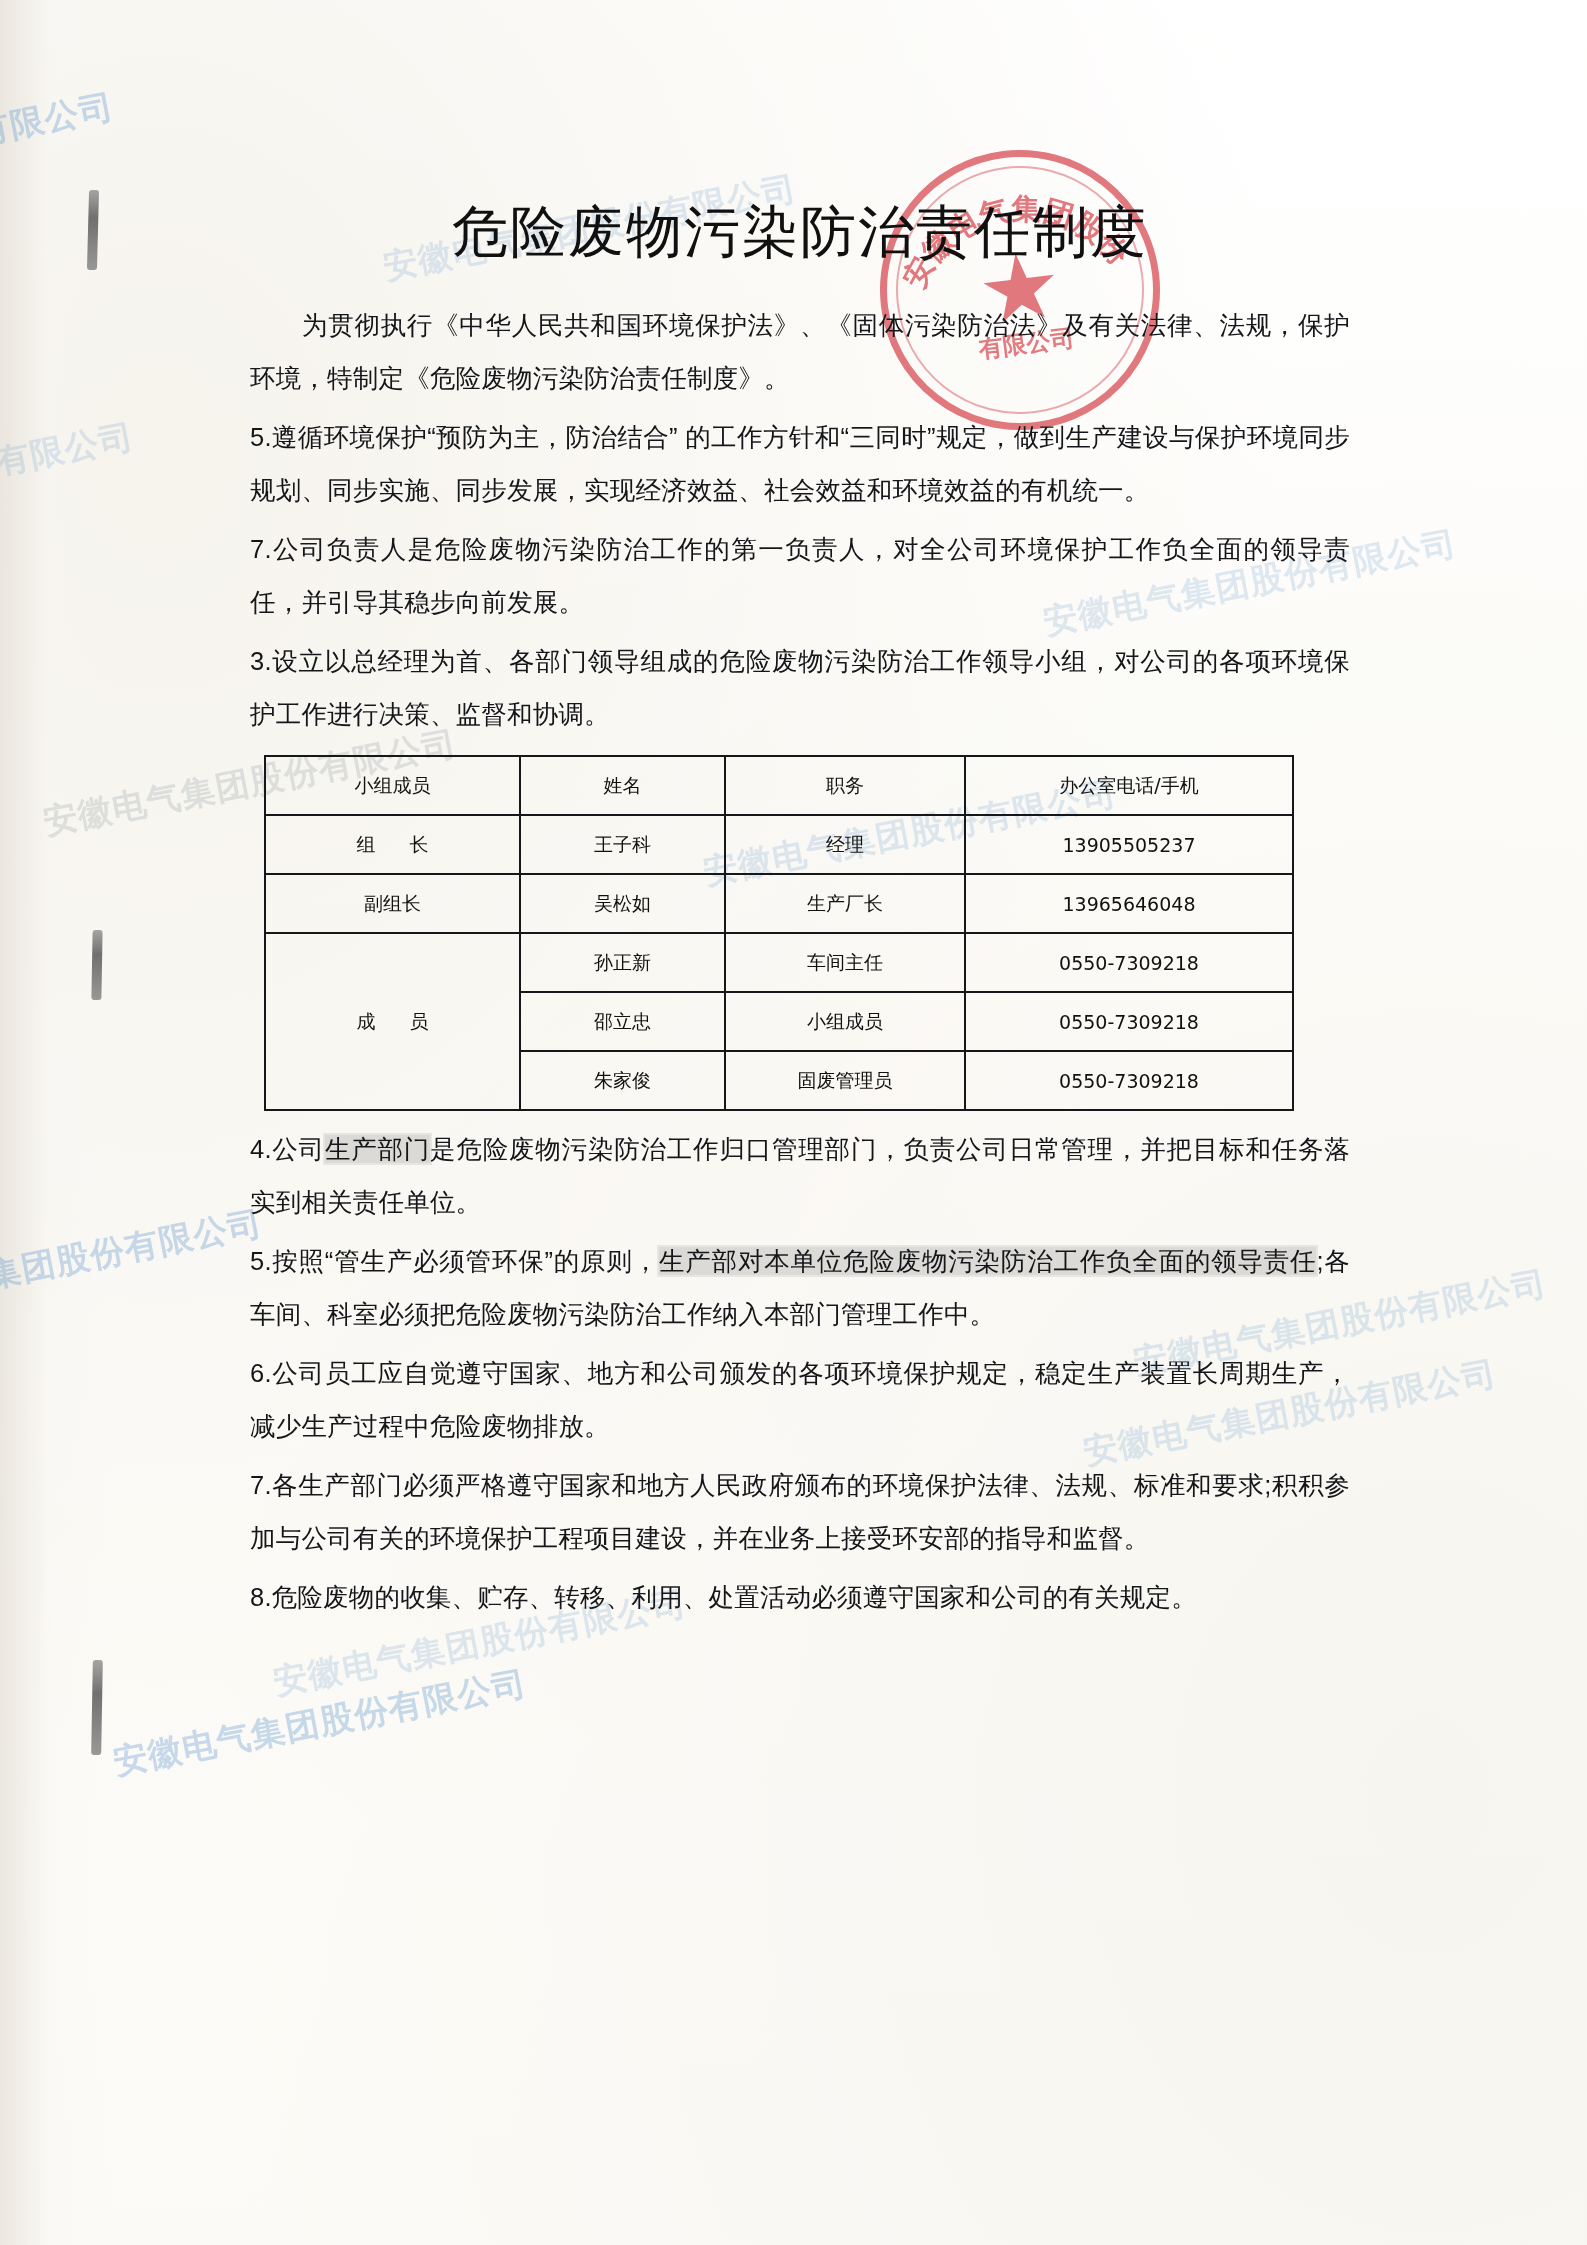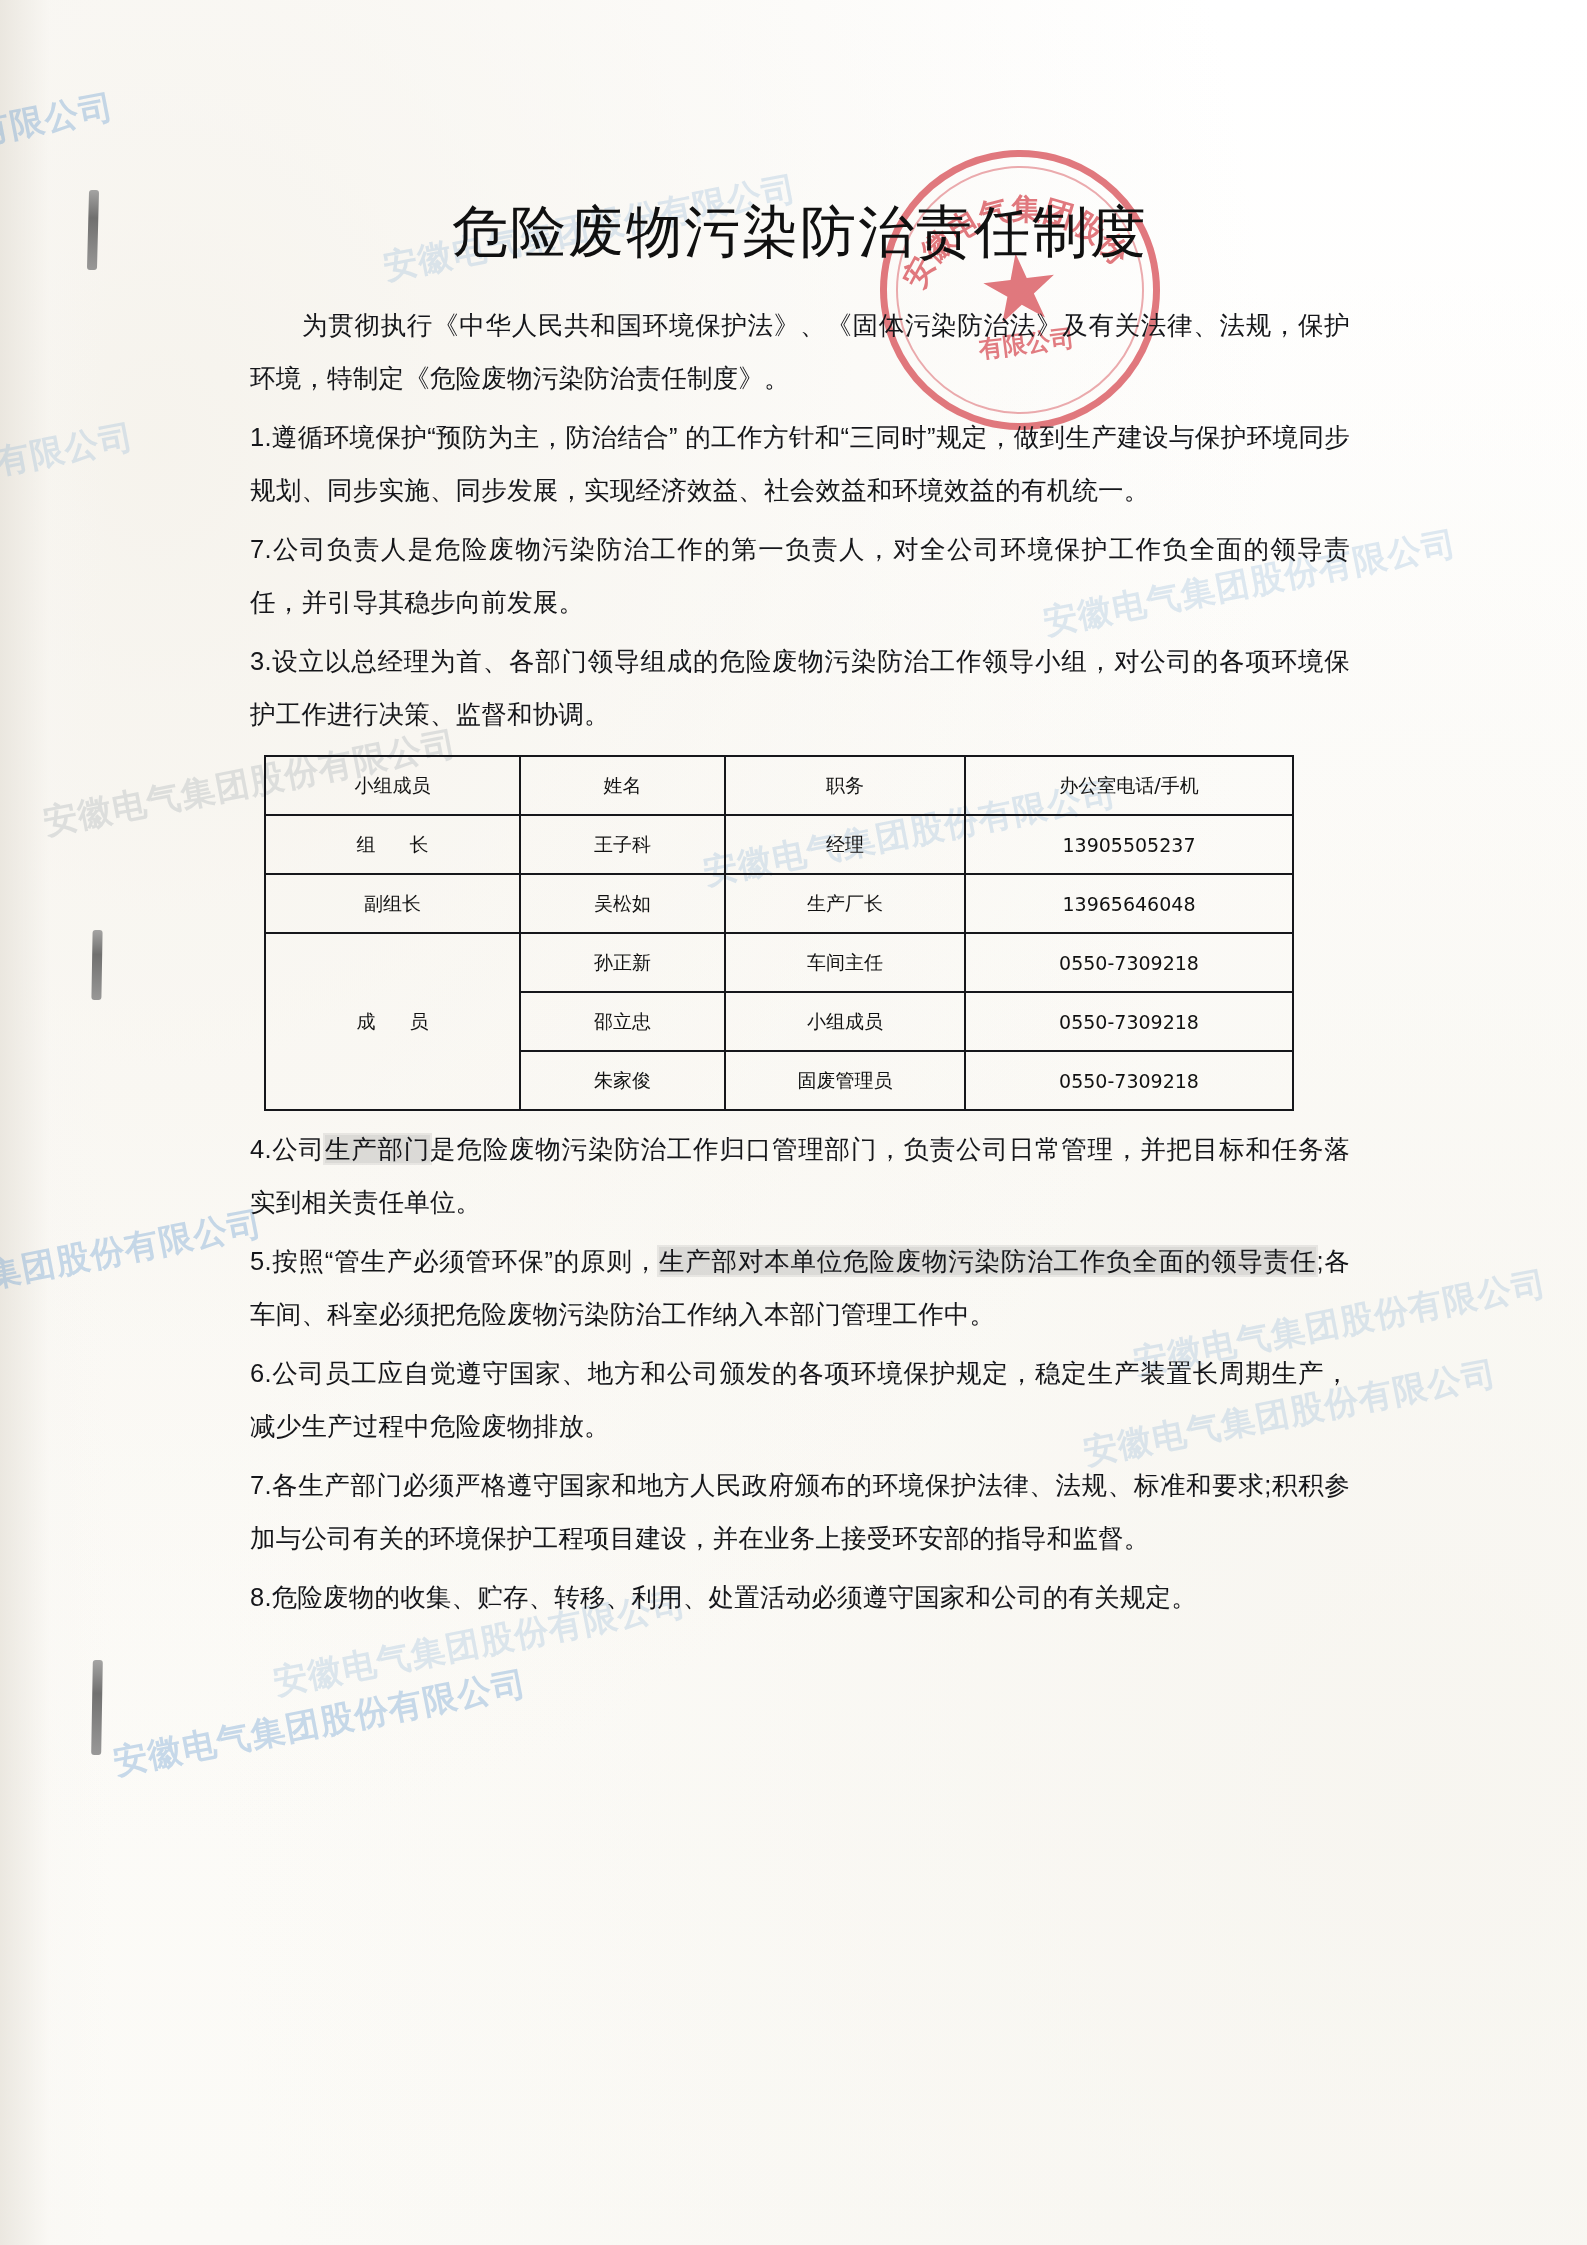--- a/index.html
+++ b/index.html
@@ -199,21 +199,21 @@
       </text>
     </svg>
     <div class="star"></div>
     <div class="bottomtext">有限公司</div>
   </div>
 
   <div class="content">
     <h1 class="doc-title">危险废物污染防治责任制度</h1>
 
     <p class="para indent">为贯彻执行《中华人民共和国环境保护法》、《固体污染防治法》及有关法律、法规，保护环境，特制定《危险废物污染防治责任制度》。</p>
-    <p class="para">1.遵循环境保护“预防为主，防治结合” 的工作方针和“三同时”规定，做到生产建设与保护环境同步规划、同步实施、同步发展，实现经济效益、社会效益和环境效益的有机统一。</p>
+    <p class="para">5.遵循环境保护“预防为主，防治结合” 的工作方针和“三同时”规定，做到生产建设与保护环境同步规划、同步实施、同步发展，实现经济效益、社会效益和环境效益的有机统一。</p>
     <p class="para">7.公司负责人是危险废物污染防治工作的第一负责人，对全公司环境保护工作负全面的领导责任，并引导其稳步向前发展。</p>
     <p class="para">3.设立以总经理为首、各部门领导组成的危险废物污染防治工作领导小组，对公司的各项环境保护工作进行决策、监督和协调。</p>
 
     <table class="group-table">
       <colgroup>
           <col class="c1">
           <col class="c2">
           <col class="c3">
           <col class="c4">
         </colgroup>

